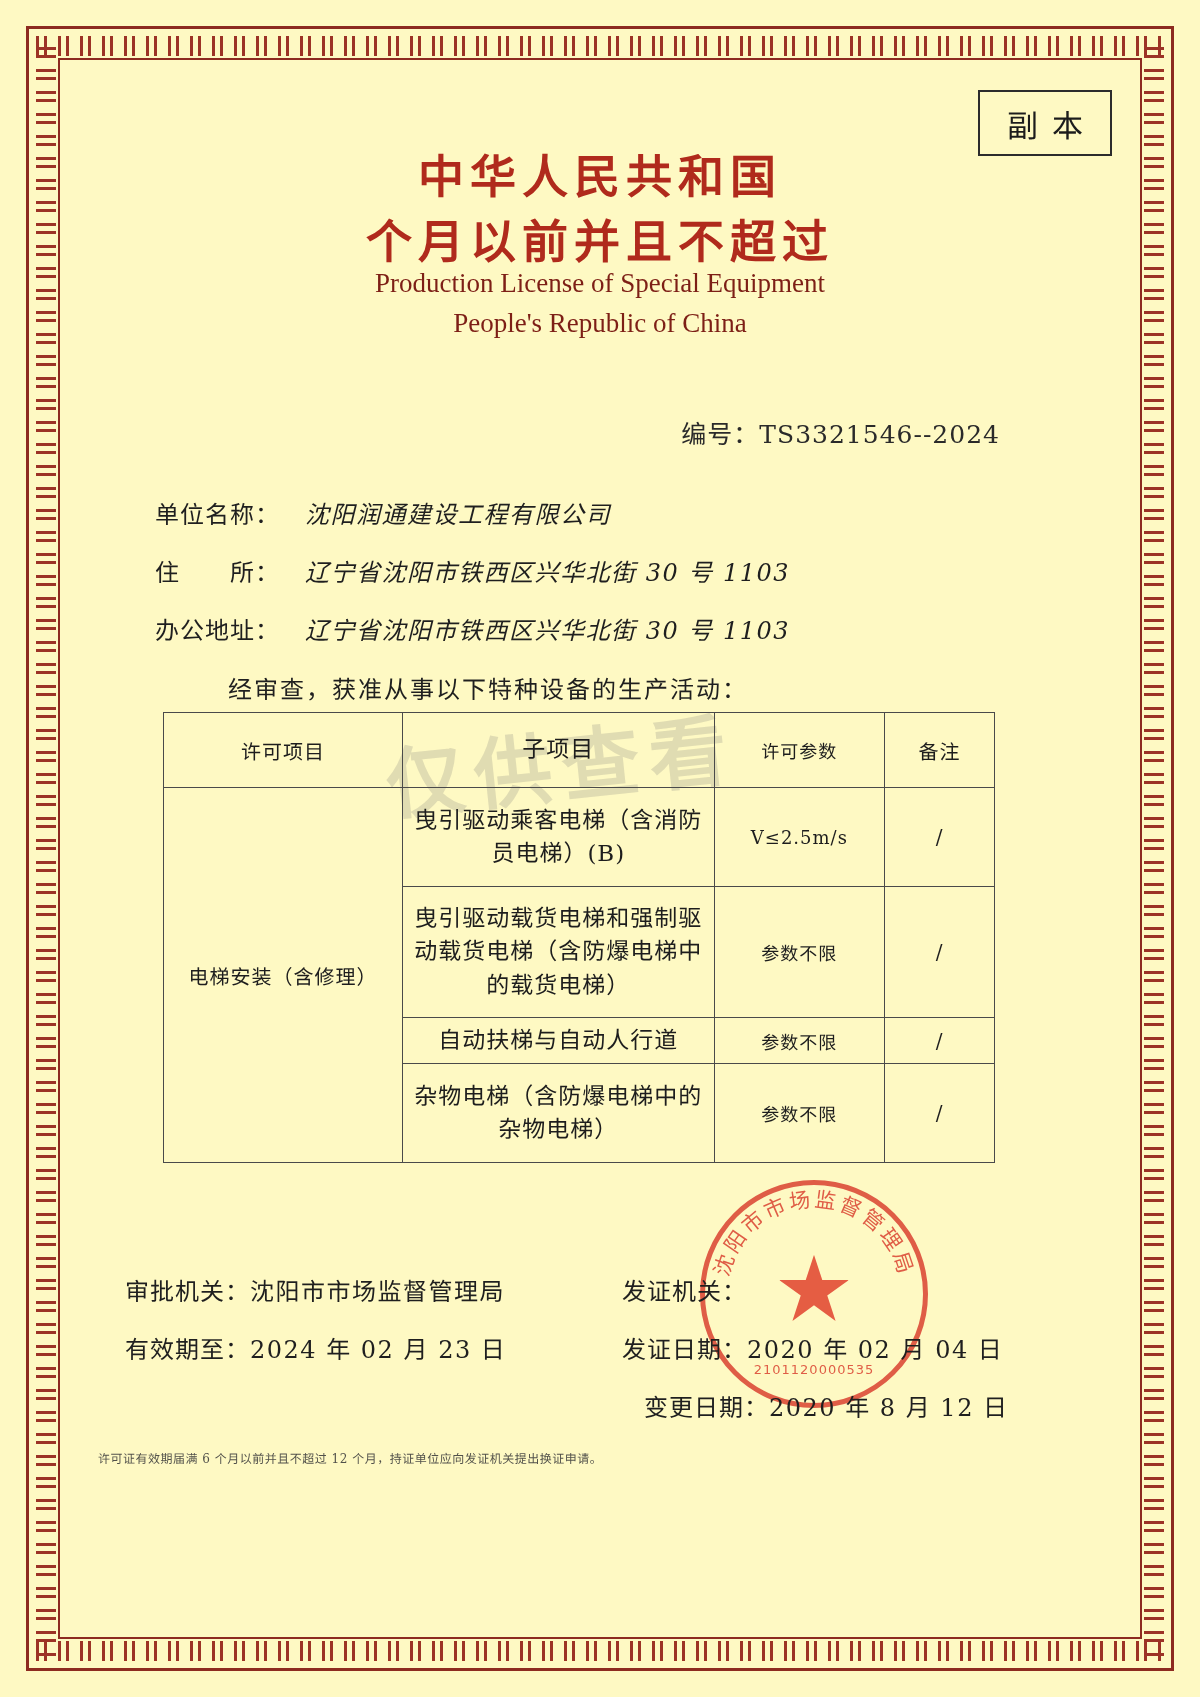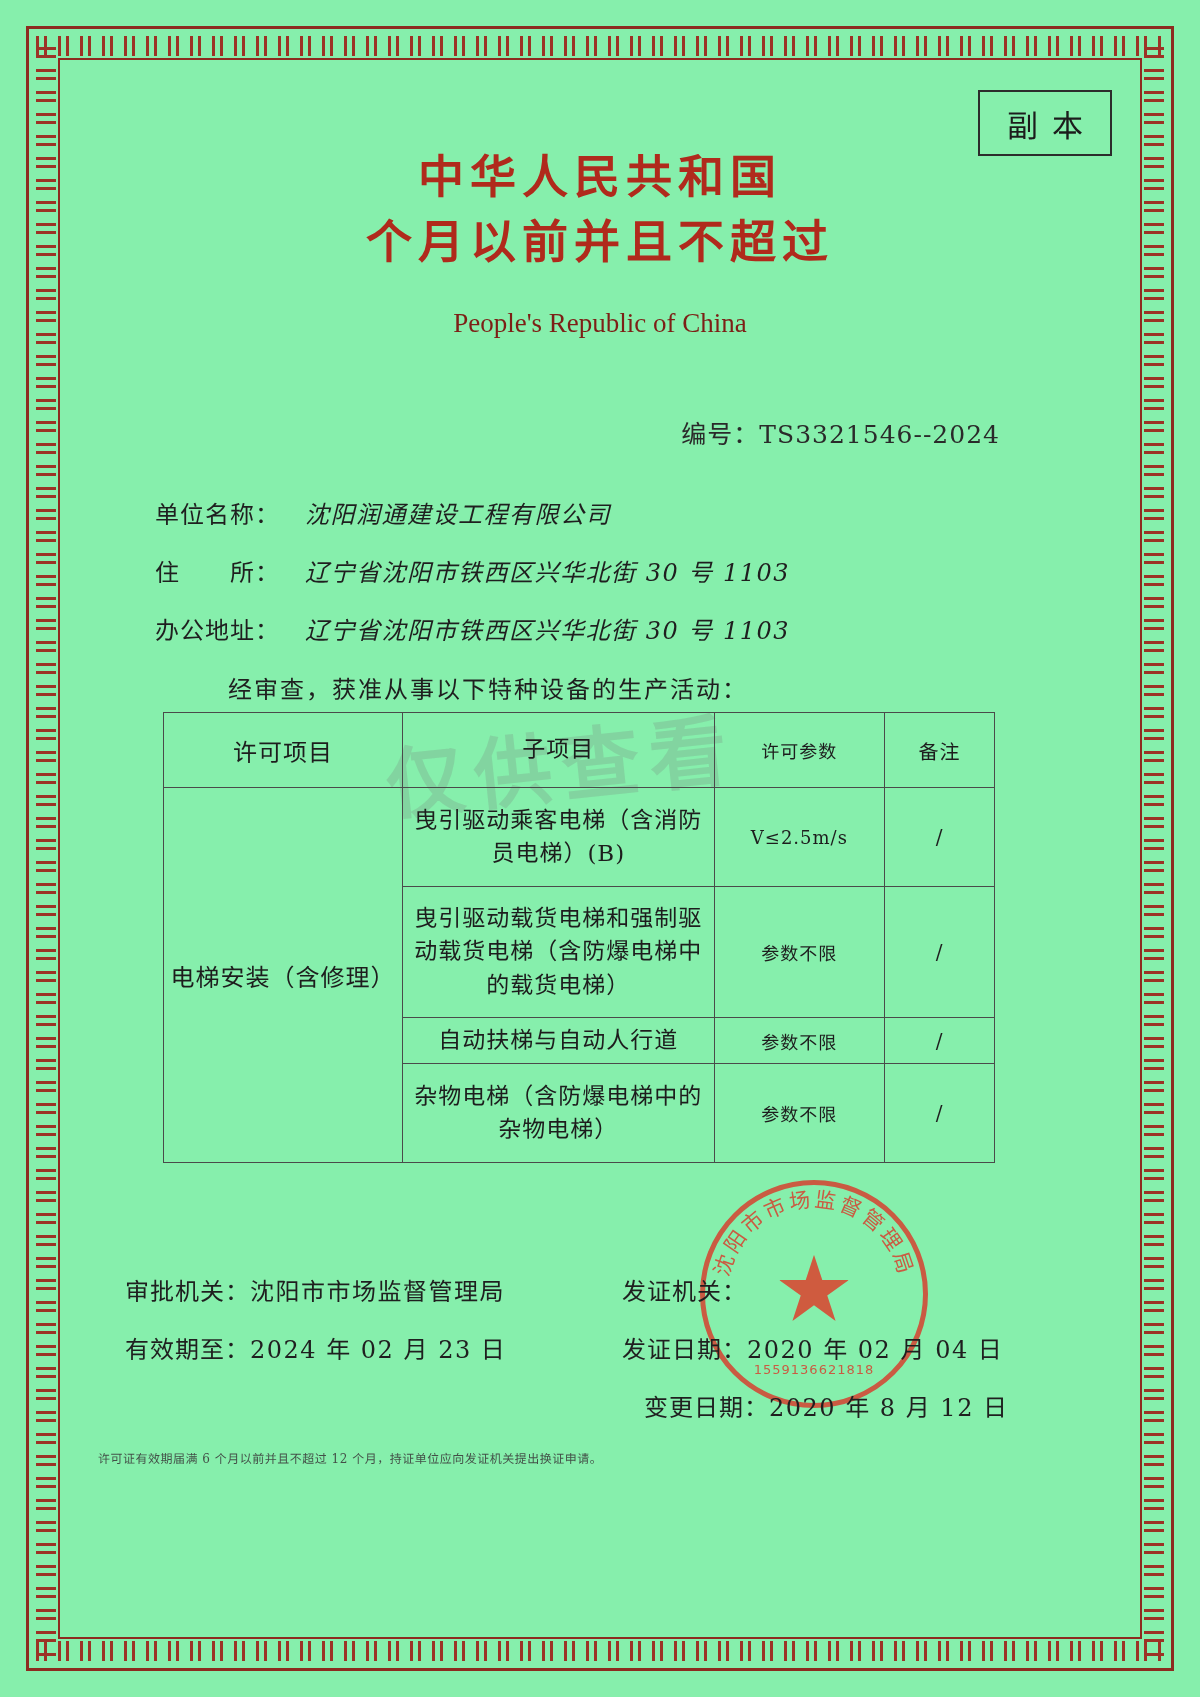--- a/index.html
+++ b/index.html
@@ -7,21 +7,21 @@
     padding: 0;
     background: #ffffff;
   }
   body {
     font-family: "Liberation Serif", "DejaVu Serif", serif;
   }
   #page {
     position: relative;
     width: 1200px;
     height: 1697px;
-    background: #86efac;
+    background: #fef9c3;
     overflow: hidden;
   }
 
   
   .border-outer {
     position: absolute;
     left: 26px;
     top: 26px;
     width: 1148px;
     height: 1645px;
@@ -192,21 +192,21 @@
     text-align: center;
     vertical-align: middle;
     padding: 6px 4px;
     letter-spacing: 1px;
   }
   .tbl thead th {
     font-weight: normal;
     font-size: 22px;
     height: 62px;
   }
-  .tbl .c-item  { width: 228px; font-size: 24px; }
+  .tbl .c-item  { width: 228px; font-size: 20px; }
   .tbl .c-sub   { width: 300px; font-size: 23px; line-height: 1.45; }
   .tbl .c-param { width: 160px; font-size: 18px; }
   .tbl .c-note  { width: 100px; font-size: 20px; }
   .tbl td.row-sub { height: 86px; }
   .tbl td.row-sub.tall { height: 118px; }
 
   
   .watermark {
     position: absolute;
     left: 385px;
@@ -291,20 +291,21 @@
 <div id="page">
 
   <div class="border-outer"></div>
   <div class="border-key"></div>
   <div class="border-inner"></div>
 
   <div class="copy-badge">副本</div>
 
   <div class="title-cn-1">中华人民共和国</div>
   <div class="title-cn-2">个月以前并且不超过</div>
+  <div class="title-en-1">Production License of Special Equipment</div>
   <div class="title-en-2">People's Republic of China</div>
 
   <div class="serial">
     <span>编号：</span><span class="sn">TS3321546--2024</span>
   </div>
 
   <div class="info-row r1">
     <span class="lbl">单位名称：</span><span class="val">沈阳润通建设工程有限公司</span>
   </div>
   <div class="info-row r2">
@@ -355,21 +356,21 @@
   <div class="seal">
     <svg class="seal-arc" viewBox="0 0 218 218">
       <defs>
         <path id="arcpath" d="M 22,109 A 87,87 0 1 1 196,109"></path>
       </defs>
       <text fill="#d93b2b" font-size="21" font-family="DejaVu Serif, serif" letter-spacing="3">
         <textPath href="#arcpath" startOffset="50%" text-anchor="middle">沈阳市市场监督管理局</textPath>
       </text>
     </svg>
     <div class="star">★</div>
-    <div class="seal-code">1559136621818</div>
+    <div class="seal-code">2101120000535</div>
   </div>
 
   <div class="foot f-approve">
     <span>审批机关：</span><span class="val">沈阳市市场监督管理局</span>
   </div>
   <div class="foot f-issuer">
     <span>发证机关：</span><span class="val"></span>
   </div>
   <div class="foot f-valid">
     <span>有效期至：</span><span class="val">2024 年 02 月 23 日</span>

